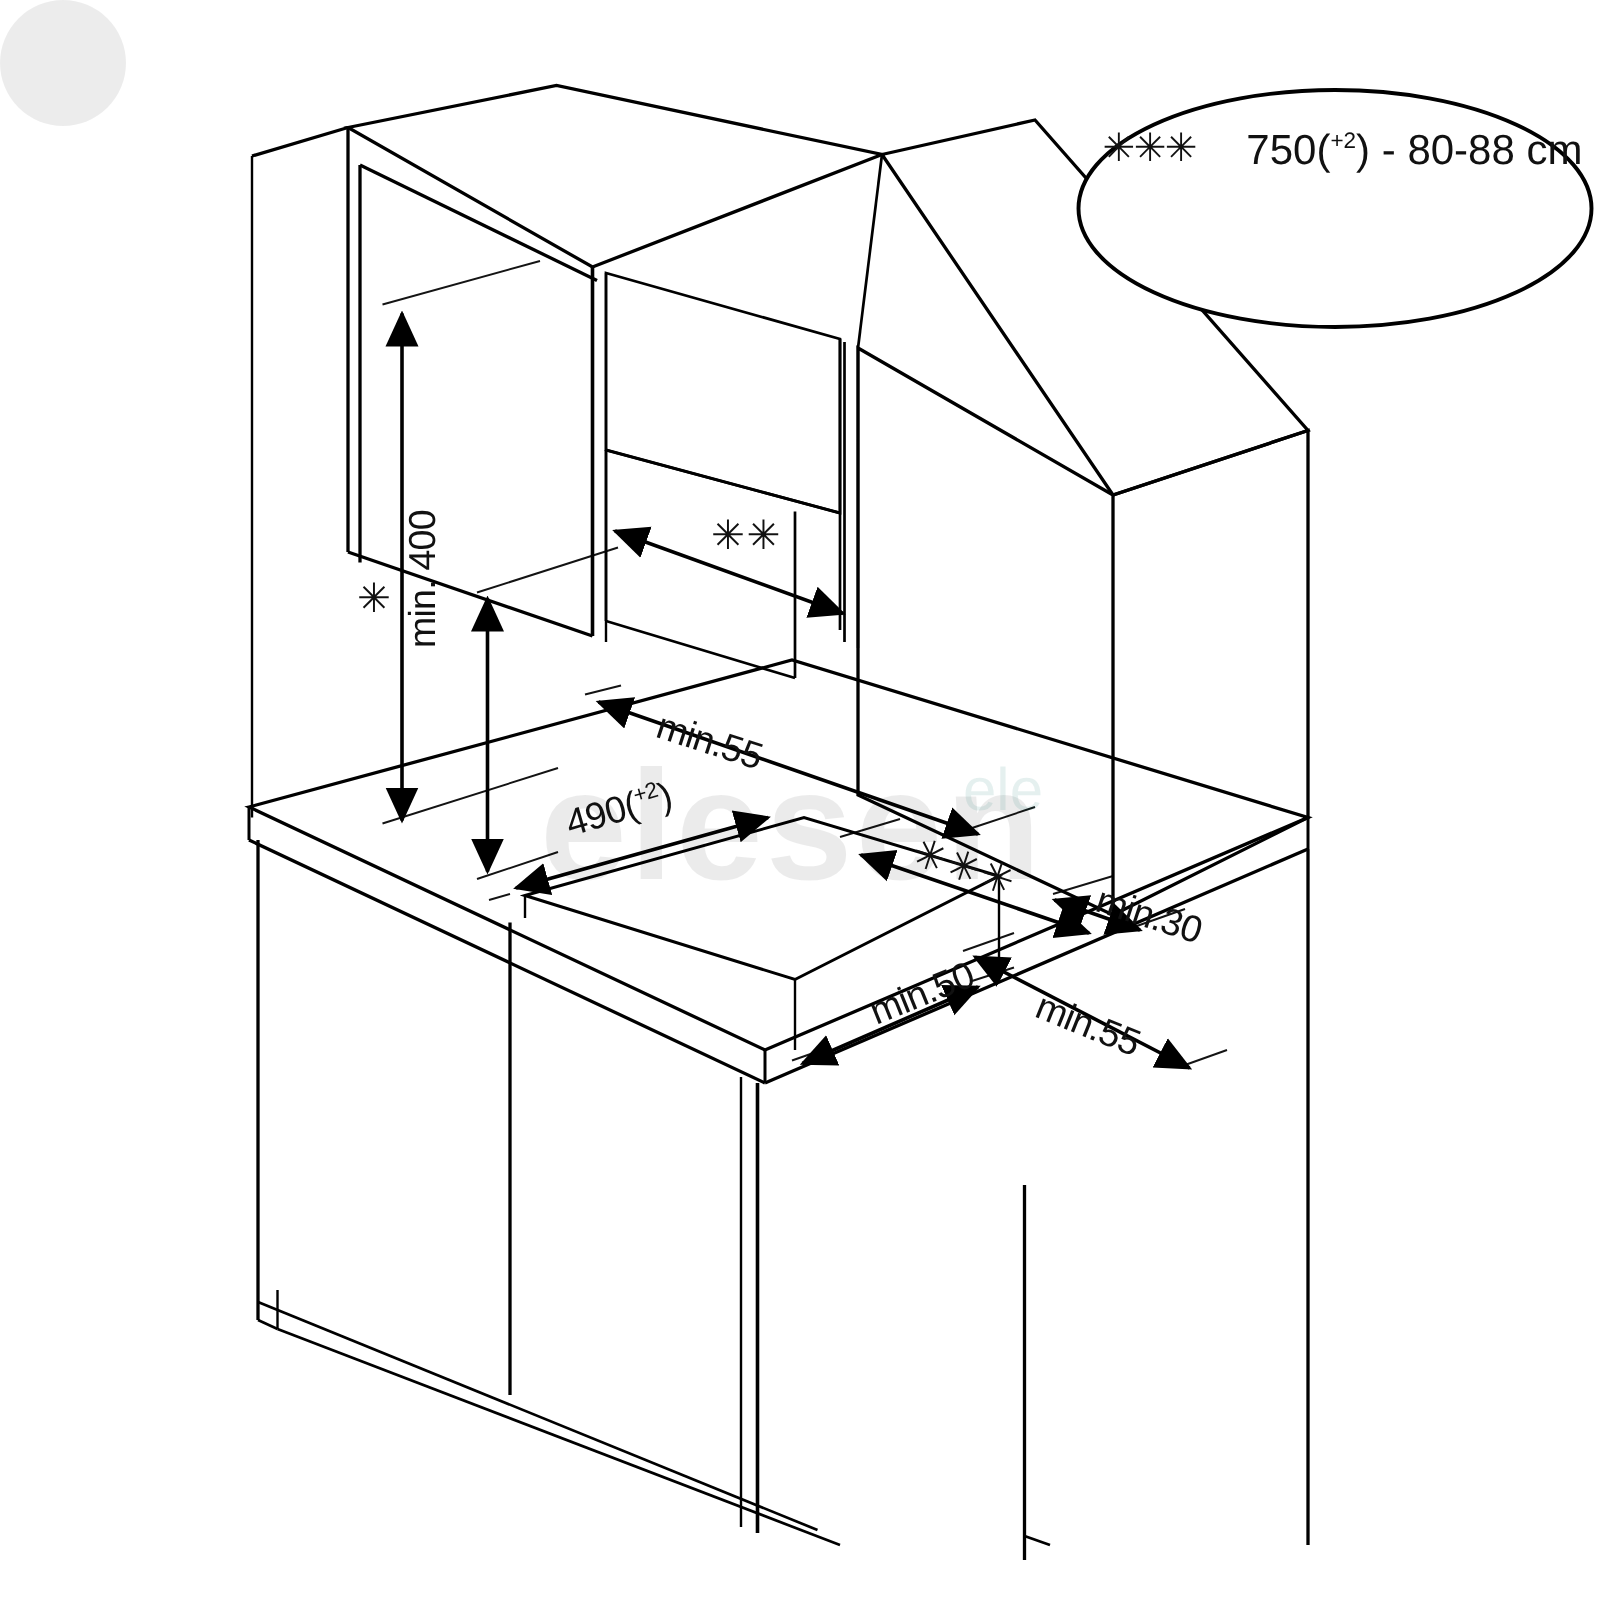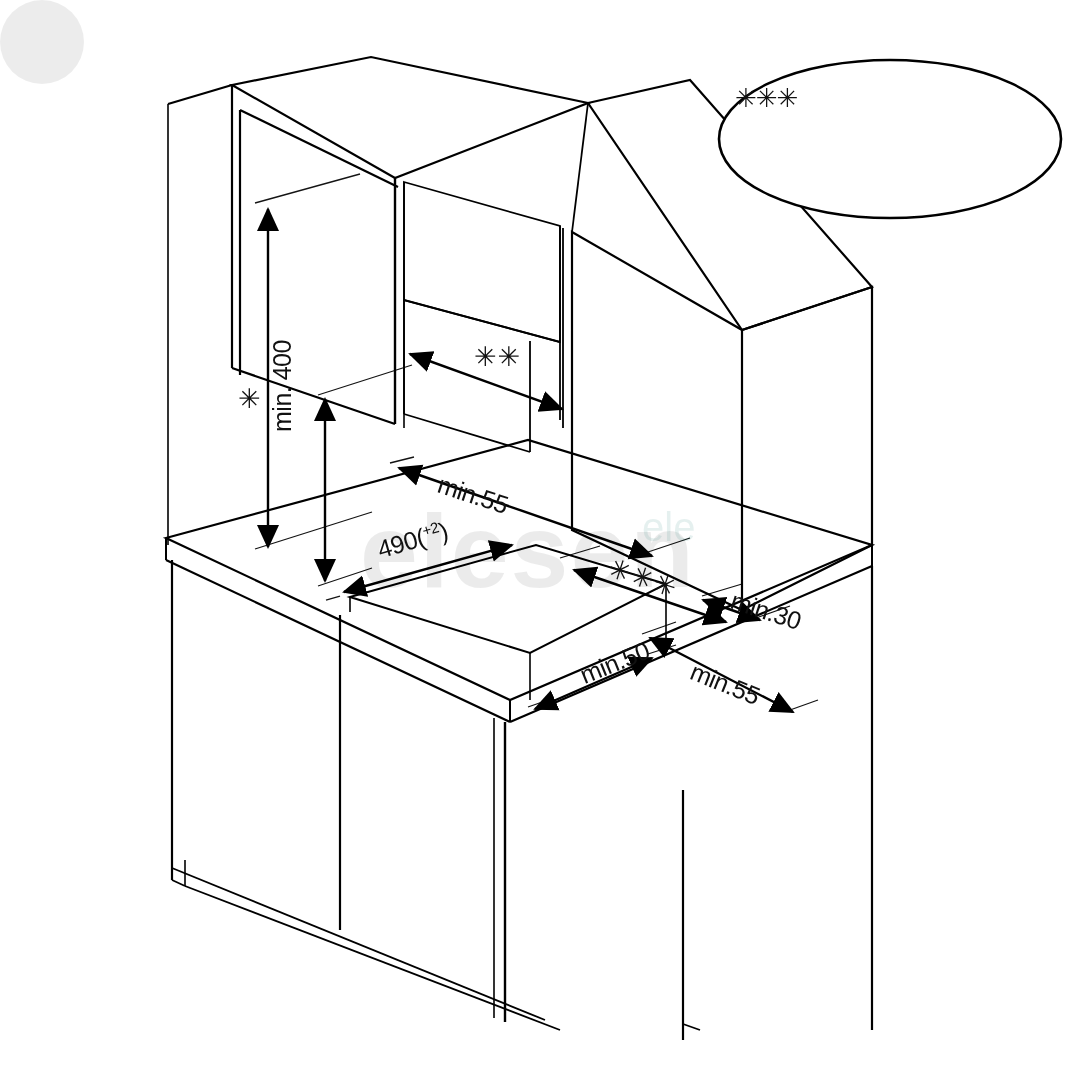--- a/index.html
+++ b/index.html
@@ -165,20 +165,23 @@
   </svg>
 
   <div class="wm" id="wm-word">elesen</div>
   <div id="wm-badge"></div>
   <div class="wm" id="wm-badge-t" style="opacity:.10">ele</div>
 
   <div id="callout-text">
     <div class="row">
       <span class="lead">✳✳✳</span>
     </div>
+    <div class="row">
+      <span>750(<span class="sup">+2</span>) - 80-88 cm</span>
+    </div>
   </div>
 
   <div class="lbl star" style="left:238px;top:383px;">✳</div>
 
   <div class="lbl dimtext" style="left:268px;top:432px;transform:rotate(-90deg);transform-origin:left top;">min. 400</div>
 
   <div class="lbl star" style="left:474px;top:341px;">✳✳</div>
 
   <div class="lbl dimtext" style="left:443px;top:470px;transform:rotate(18deg);transform-origin:left top;">min.55</div>
 

